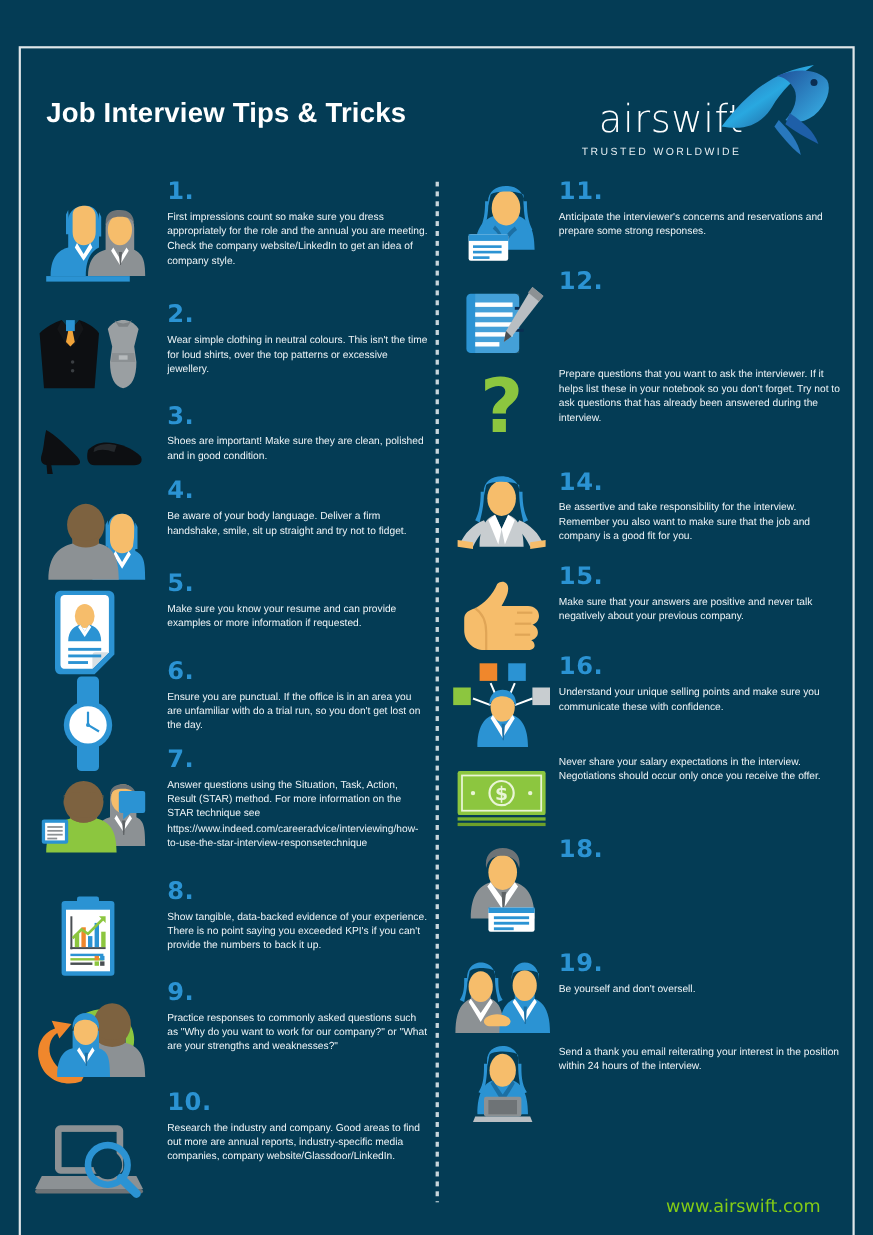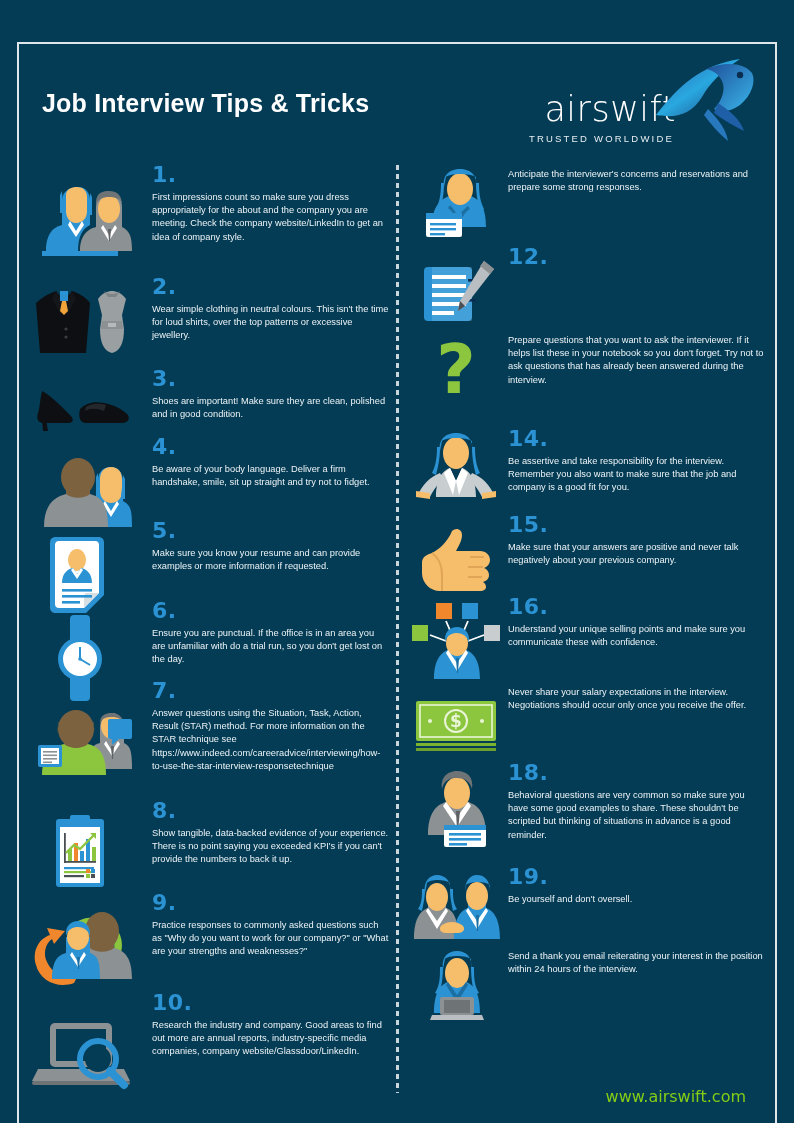--- a/index.html
+++ b/index.html
@@ -124,21 +124,21 @@
           <path d="M42 36 L48 46 L54 36 L56 40 L48 52 L40 40 Z" fill="#ffffff"></path>
           <path d="M52 66 C52 50 60 44 68 42 L68 22 C68 12 74 8 82 8 C90 8 94 14 94 22 L94 42 C102 46 104 52 104 66 Z" fill="#8c9194"></path>
           <ellipse cx="81" cy="24" rx="11" ry="14" fill="#f6bd6b"></ellipse>
           <path d="M68 18 C68 8 74 6 81 6 C89 6 94 10 94 20 C94 14 88 12 81 12 C75 12 70 14 68 20 Z" fill="#6e7376"></path>
           <path d="M75 40 L81 50 L87 40 L89 43 L81 56 L73 43 Z" fill="#ffffff"></path>
           <path d="M80 44 L83 44 L82 56 L81 56 Z" fill="#5e6265"></path>
         </svg>
       </div>
       <div class="tip-body">
         <div class="tip-num">1.</div>
-        <div class="tip-text">First impressions count so make sure you dress appropriately for the about and the company you are meeting. Check the company website/LinkedIn to get an idea of company style.</div>
+        <div class="tip-text">First impressions count so make sure you dress appropriately for the role and the annual you are meeting. Check the company website/LinkedIn to get an idea of company style.</div>
       </div>
     </div>
 
     <div class="tip" style="top:112px;left:0;width:362px;">
       <div class="tip-icon" style="top:14px">
         <svg width="104" height="70" viewBox="0 0 104 70">
           <path d="M8 14 C14 8 22 4 28 2 L36 12 L44 2 C50 4 58 8 62 14 L58 64 L12 64 Z" fill="#0d0f12"></path>
           <path d="M28 2 L36 12 L33 26 L24 10 Z" fill="#141619"></path>
           <path d="M44 2 L36 12 L39 26 L48 10 Z" fill="#141619"></path>
           <rect x="32" y="2" width="8" height="10" fill="#2b93d3"></rect>
@@ -339,20 +339,21 @@
           <path d="M66 14 C66 26 68 34 70 42 L74 40 C70 32 69 24 69 14 Z" fill="#2b93d3"></path>
           <path d="M40 36 C44 40 46 44 48 48 C50 44 54 40 58 37 L60 40 C54 44 51 50 49 56 C46 48 42 42 38 39 Z" fill="#1c6fa3"></path>
           <rect x="16" y="44" width="36" height="24" rx="2" fill="#ffffff"></rect>
           <rect x="16" y="44" width="36" height="6" fill="#2b93d3"></rect>
           <rect x="20" y="54" width="26" height="2.4" fill="#2b93d3"></rect>
           <rect x="20" y="59" width="26" height="2.4" fill="#2b93d3"></rect>
           <rect x="20" y="64" width="15" height="2.4" fill="#2b93d3"></rect>
         </svg>
       </div>
       <div class="tip-body">
+        <div class="tip-num">11.</div>
         <div class="tip-text">Anticipate the interviewer's concerns and reservations and prepare some strong responses.</div>
       </div>
     </div>
 
     <div class="tip" style="top:82px;left:0;width:356px;">
       <div class="tip-icon" style="top:14px">
         <svg width="92" height="70" viewBox="0 0 92 70">
           <rect x="14" y="8" width="48" height="54" rx="4" fill="#2b93d3"></rect>
           <rect x="22" y="8" width="40" height="54" fill="#ffffff" opacity="0.12"></rect>
           <rect x="22" y="16" width="34" height="4" fill="#ffffff"></rect>
@@ -471,21 +472,20 @@
           <path d="M46 42 L50 42 L48 62 L47 62 Z" fill="#5e6265"></path>
           <rect x="34" y="56" width="42" height="22" rx="2" fill="#ffffff"></rect>
           <rect x="34" y="56" width="42" height="5" fill="#2b93d3"></rect>
           <rect x="39" y="64" width="32" height="2.6" fill="#2b93d3"></rect>
           <rect x="39" y="69" width="32" height="2.6" fill="#2b93d3"></rect>
           <rect x="39" y="74" width="18" height="2.6" fill="#2b93d3"></rect>
         </svg>
       </div>
       <div class="tip-body">
         <div class="tip-num">18.</div>
-        <div class="tip-text">Behavioral questions are very common so make sure you have some good examples to share. These shouldn't be scripted but thinking of situations in advance is a good reminder.</div>
       </div>
     </div>
 
     <div class="tip" style="top:702px;left:0;width:356px;">
       <div class="tip-icon" style="top:6px">
         <svg width="92" height="70" viewBox="0 0 92 70">
           <path d="M4 68 C4 48 10 40 18 37 L18 32 L36 32 L36 37 C44 40 48 48 48 68 Z" fill="#8c9194"></path>
           <ellipse cx="27" cy="26" rx="11" ry="14" fill="#f6bd6b"></ellipse>
           <path d="M15 22 C13 10 20 4 27 4 C35 4 42 10 40 22 L40 12 C35 8 20 8 17 12 Z" fill="#2b93d3"></path>
           <path d="M15 18 C15 28 13 34 12 40 L8 38 C12 32 12 26 12 18 Z" fill="#2b93d3"></path>

